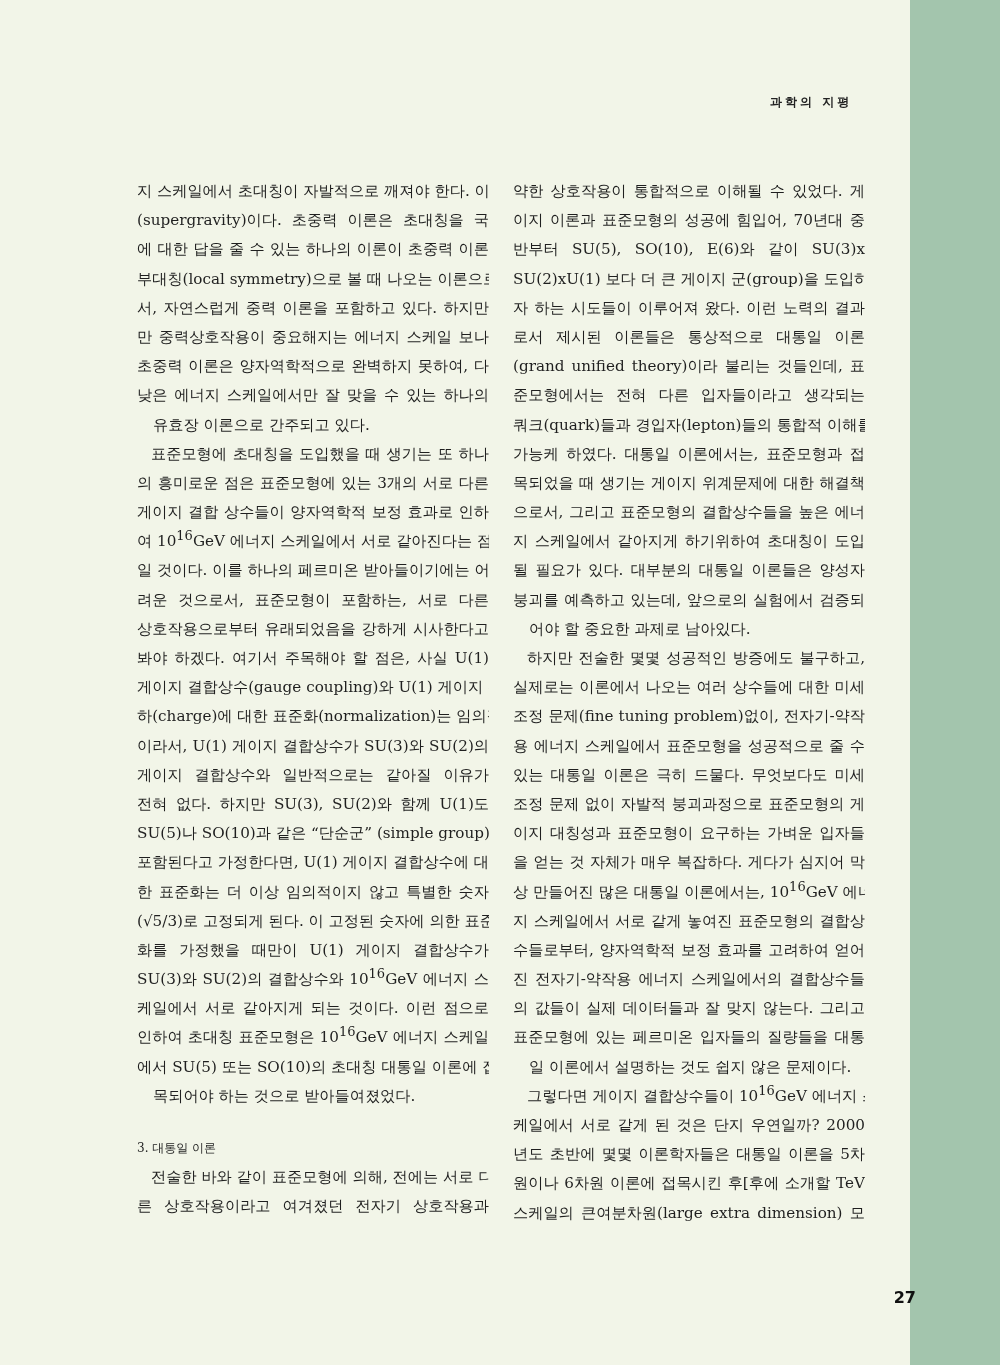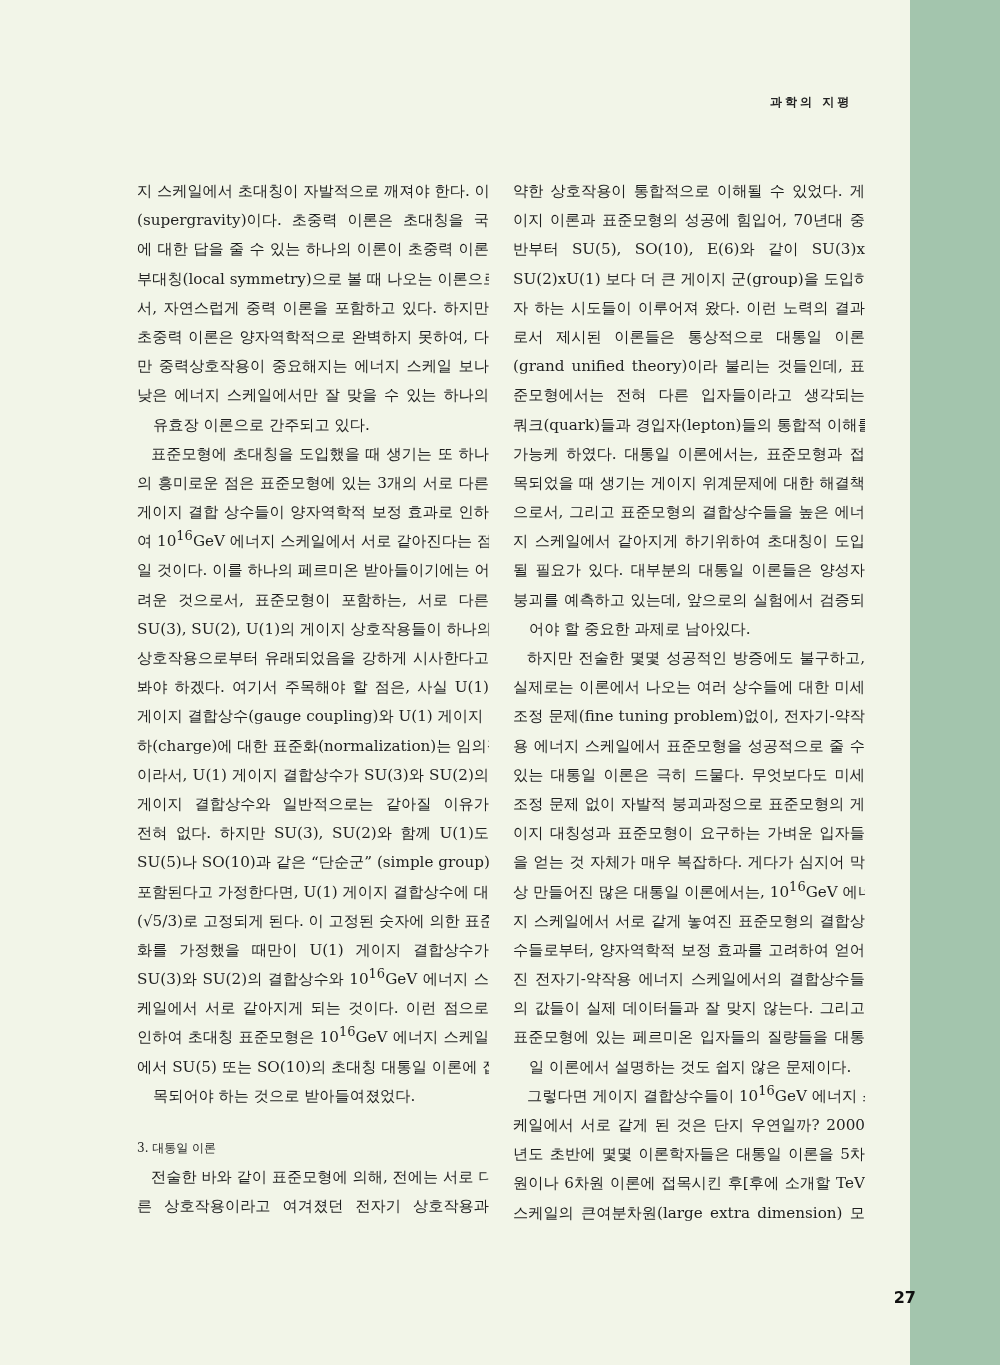--- a/index.html
+++ b/index.html
@@ -48,40 +48,40 @@
 <div class="side-strip"></div>
 
 <div class="running-head">과학의 지평</div>
 
 <div class="column col-left">
   <div class="line">지 스케일에서 초대칭이 자발적으로 깨져야 한다.  이</div>
   <div class="line">(supergravity)이다.  초중력 이론은 초대칭을 국</div>
   <div class="line">에 대한 답을 줄 수 있는 하나의 이론이 초중력 이론</div>
   <div class="line">부대칭(local symmetry)으로 볼 때 나오는 이론으로</div>
   <div class="line">서, 자연스럽게 중력 이론을 포함하고 있다.  하지만</div>
+  <div class="line">만 중력상호작용이 중요해지는 에너지 스케일 보나</div>
   <div class="line">초중력 이론은 양자역학적으로 완벽하지 못하여, 다</div>
-  <div class="line">만 중력상호작용이 중요해지는 에너지 스케일 보나</div>
   <div class="line">낮은 에너지 스케일에서만 잘 맞을 수 있는 하나의</div>
   <div class="line last">유효장 이론으로 간주되고 있다.</div>
   <div class="line indent">표준모형에 초대칭을 도입했을 때 생기는 또 하나</div>
   <div class="line">의 흥미로운 점은 표준모형에 있는 3개의 서로 다른</div>
   <div class="line">게이지 결합 상수들이 양자역학적 보정 효과로 인하</div>
   <div class="line"><span>여  10</span><sup>16</sup><span>GeV 에너지 스케일에서 서로 같아진다는 점</span></div>
   <div class="line">일 것이다. 이를 하나의 페르미온 받아들이기에는 어</div>
   <div class="line">려운 것으로서, 표준모형이 포함하는, 서로 다른</div>
-  <div class="line">SU(3), SU(2), U(1)의 게이지 상호작용들이 하나의</div>
   <div class="line">상호작용으로부터 유래되었음을 강하게 시사한다고</div>
   <div class="line">봐야 하겠다.  여기서 주목해야 할 점은, 사실 U(1)</div>
   <div class="line">게이지 결합상수(gauge coupling)와 U(1) 게이지 전</div>
   <div class="line">하(charge)에 대한 표준화(normalization)는 임의적</div>
   <div class="line">이라서, U(1) 게이지 결합상수가 SU(3)와 SU(2)의</div>
   <div class="line">게이지 결합상수와 일반적으로는 같아질 이유가</div>
   <div class="line">전혀 없다. 하지만 SU(3), SU(2)와 함께 U(1)도</div>
   <div class="line">SU(5)나 SO(10)과 같은 “단순군” (simple group)에</div>
   <div class="line">포함된다고 가정한다면, U(1) 게이지 결합상수에 대</div>
+  <div class="line">한 표준화는 더 이상 임의적이지 않고 특별한 숫자</div>
   <div class="line">(√5/3)로 고정되게 된다. 이 고정된 숫자에 의한 표준</div>
   <div class="line">화를 가정했을 때만이 U(1) 게이지 결합상수가</div>
   <div class="line"><span>SU(3)와 SU(2)의 결합상수와 10</span><sup>16</sup><span>GeV 에너지 스</span></div>
   <div class="line">케일에서 서로 같아지게 되는 것이다. 이런 점으로</div>
   <div class="line"><span>인하여 초대칭 표준모형은 10</span><sup>16</sup><span>GeV 에너지 스케일</span></div>
   <div class="line">에서 SU(5) 또는 SO(10)의 초대칭 대통일 이론에 접</div>
   <div class="line last">목되어야 하는 것으로 받아들여졌었다.</div>
   <div class="gap"></div>
   <div class="section-heading">3. 대통일 이론</div>
   <div class="line indent">전술한 바와 같이 표준모형에 의해, 전에는 서로 다</div>

